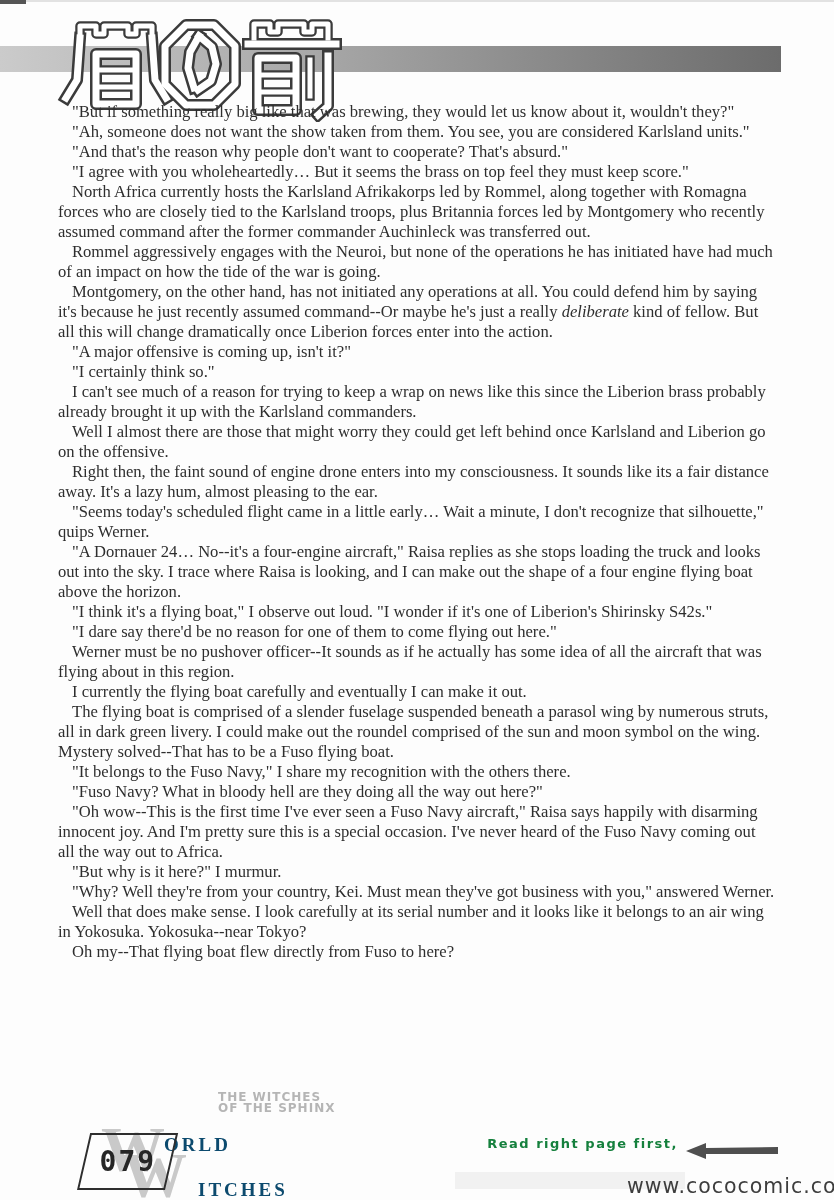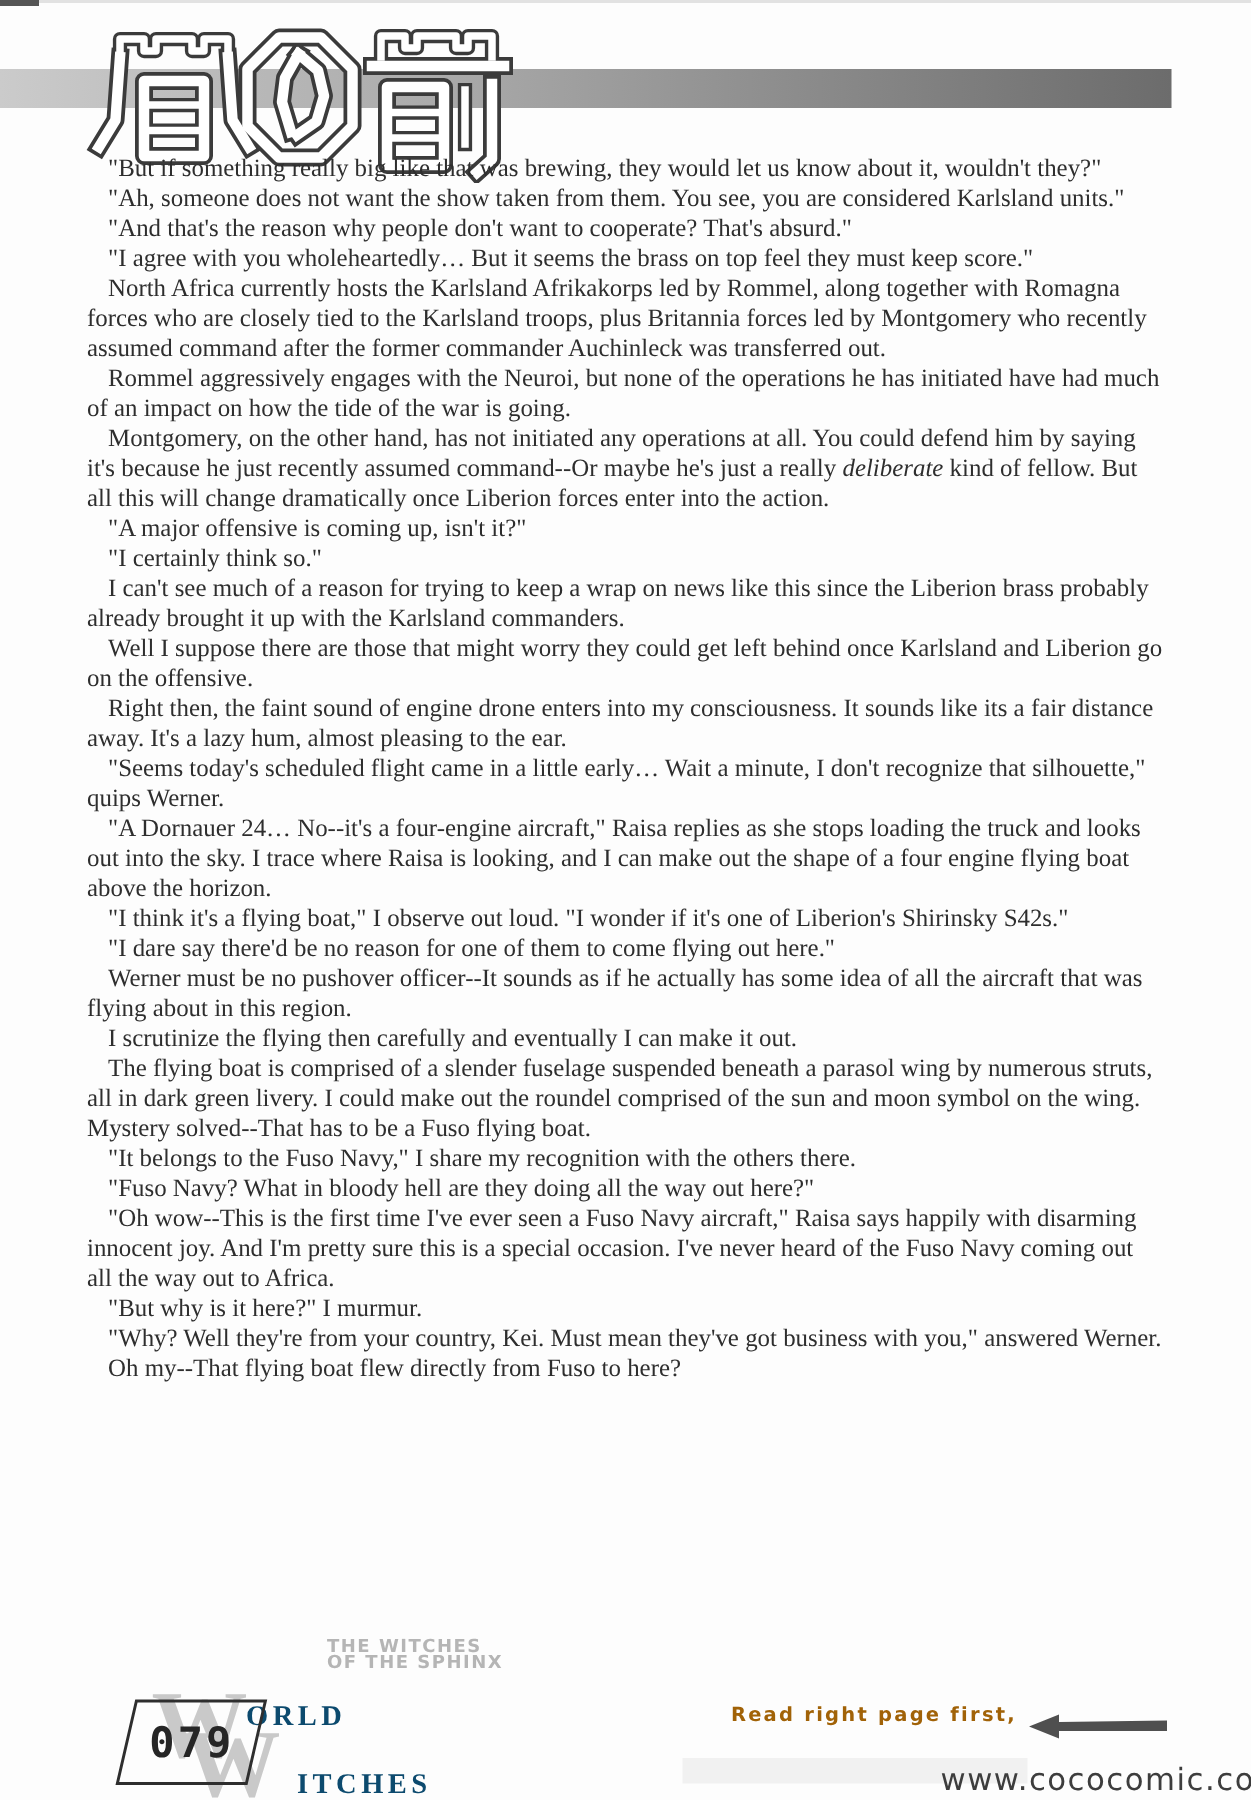--- a/index.html
+++ b/index.html
@@ -48,21 +48,21 @@
   }
   .page-num{
     transform:skewX(13deg);
     font-family:"DejaVu Sans Mono",monospace;font-weight:bold;
     font-size:28px;color:#262626;letter-spacing:2px;
   }
   .reading-note{
     position:absolute;left:420px;top:1136px;width:258px;
     text-align:right;
     font-family:"DejaVu Sans",sans-serif;font-weight:bold;
-    font-size:13px;line-height:16px;letter-spacing:1.5px;color:#a16207;
+    font-size:13px;line-height:16px;letter-spacing:1.5px;color:#15803d;
   }
   .arrow-icon{position:absolute;left:686px;top:1142px;}
   .watermark-band{position:absolute;left:455px;top:1172px;width:230px;height:17px;background:#f1f1f1;}
   .watermark{
     position:absolute;left:627px;top:1174px;width:207px;
     font-family:"DejaVu Sans",sans-serif;
     font-size:20.5px;letter-spacing:1px;color:#3d3d3d;
   }
 </style>
 </head>
@@ -117,34 +117,35 @@
       <p>"But if something really big like that was brewing, they would let us know about it, wouldn't they?"</p>
       <p>"Ah, someone does not want the show taken from them. You see, you are considered Karlsland units."</p>
       <p>"And that's the reason why people don't want to cooperate? That's absurd."</p>
       <p>"I agree with you wholeheartedly… But it seems the brass on top feel they must keep score."</p>
       <p>North Africa currently hosts the Karlsland Afrikakorps led by Rommel, along together with Romagna forces who are closely tied to the Karlsland troops, plus Britannia forces led by Montgomery who recently assumed command after the former commander Auchinleck was transferred out.</p>
       <p>Rommel aggressively engages with the Neuroi, but none of the operations he has initiated have had much of an impact on how the tide of the war is going.</p>
       <p>Montgomery, on the other hand, has not initiated any operations at all. You could defend him by saying it's because he just recently assumed command--Or maybe he's just a really <em>deliberate</em> kind of fellow. But all this will change dramatically once Liberion forces enter into the action.</p>
       <p>"A major offensive is coming up, isn't it?"</p>
       <p>"I certainly think so."</p>
       <p>I can't see much of a reason for trying to keep a wrap on news like this since the Liberion brass probably already brought it up with the Karlsland commanders.</p>
-      <p>Well I suppose there are those that might worry they could get left behind once Karlsland and Liberion go on the offensive.</p>
+      <p>Well I almost there are those that might worry they could get left behind once Karlsland and Liberion go on the offensive.</p>
       <p>Right then, the faint sound of engine drone enters into my consciousness. It sounds like its a fair distance away. It's a lazy hum, almost pleasing to the ear.</p>
       <p>"Seems today's scheduled flight came in a little early… Wait a minute, I don't recognize that silhouette," quips Werner.</p>
       <p>"A Dornauer 24… No--it's a four-engine aircraft," Raisa replies as she stops loading the truck and looks out into the sky. I trace where Raisa is looking, and I can make out the shape of a four engine flying boat above the horizon.</p>
       <p>"I think it's a flying boat," I observe out loud. "I wonder if it's one of Liberion's Shirinsky S42s."</p>
       <p>"I dare say there'd be no reason for one of them to come flying out here."</p>
       <p>Werner must be no pushover officer--It sounds as if he actually has some idea of all the aircraft that was flying about in this region.</p>
-      <p>I scrutinize the flying then carefully and eventually I can make it out.</p>
+      <p>I currently the flying boat carefully and eventually I can make it out.</p>
       <p>The flying boat is comprised of a slender fuselage suspended beneath a parasol wing by numerous struts, all in dark green livery. I could make out the roundel comprised of the sun and moon symbol on the wing. Mystery solved--That has to be a Fuso flying boat.</p>
       <p>"It belongs to the Fuso Navy," I share my recognition with the others there.</p>
       <p>"Fuso Navy? What in bloody hell are they doing all the way out here?"</p>
       <p>"Oh wow--This is the first time I've ever seen a Fuso Navy aircraft," Raisa says happily with disarming innocent joy. And I'm pretty sure this is a special occasion. I've never heard of the Fuso Navy coming out all the way out to Africa.</p>
       <p>"But why is it here?" I murmur.</p>
       <p>"Why? Well they're from your country, Kei. Must mean they've got business with you," answered Werner.</p>
+      <p>Well that does make sense. I look carefully at its serial number and it looks like it belongs to an air wing in Yokosuka. Yokosuka--near Tokyo?</p>
       <p>Oh my--That flying boat flew directly from Fuso to here?</p>
     </main>
 
   <span class="logo-w w1">W</span>
   <span class="logo-w w2">W</span>
   <span class="logo-rest orld">ORLD</span>
   <span class="logo-rest itches">ITCHES</span>
   <div class="logo-tagline">
     <div>THE WITCHES</div>
     <div>OF THE SPHINX</div>

